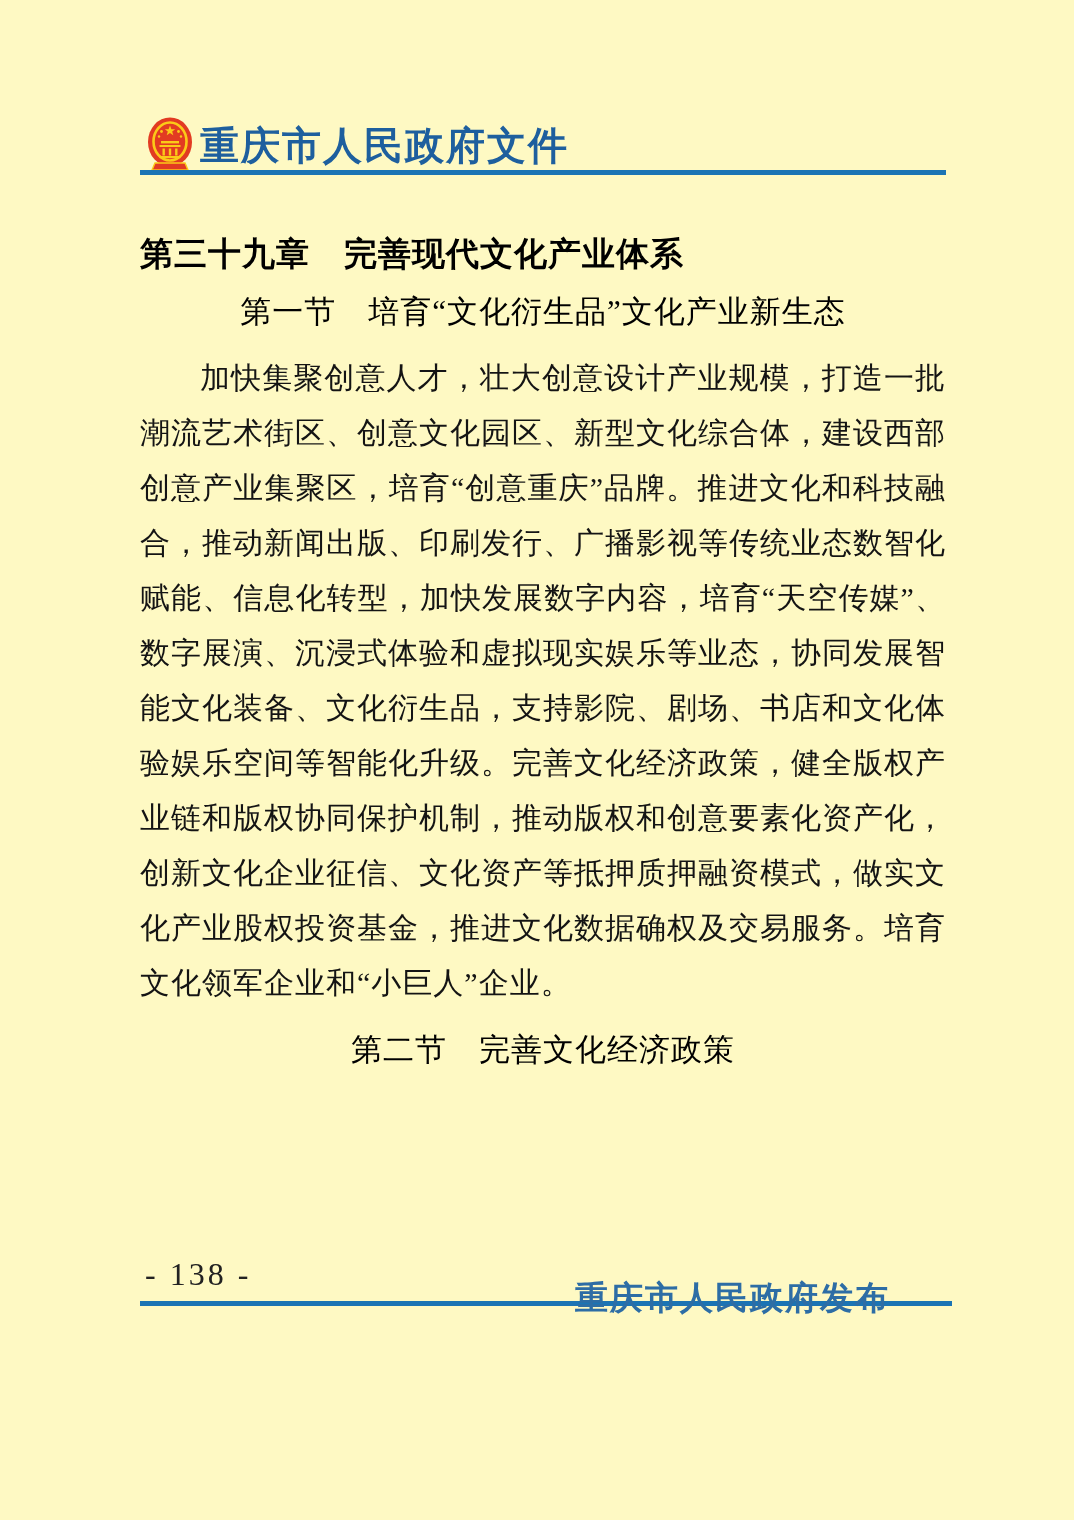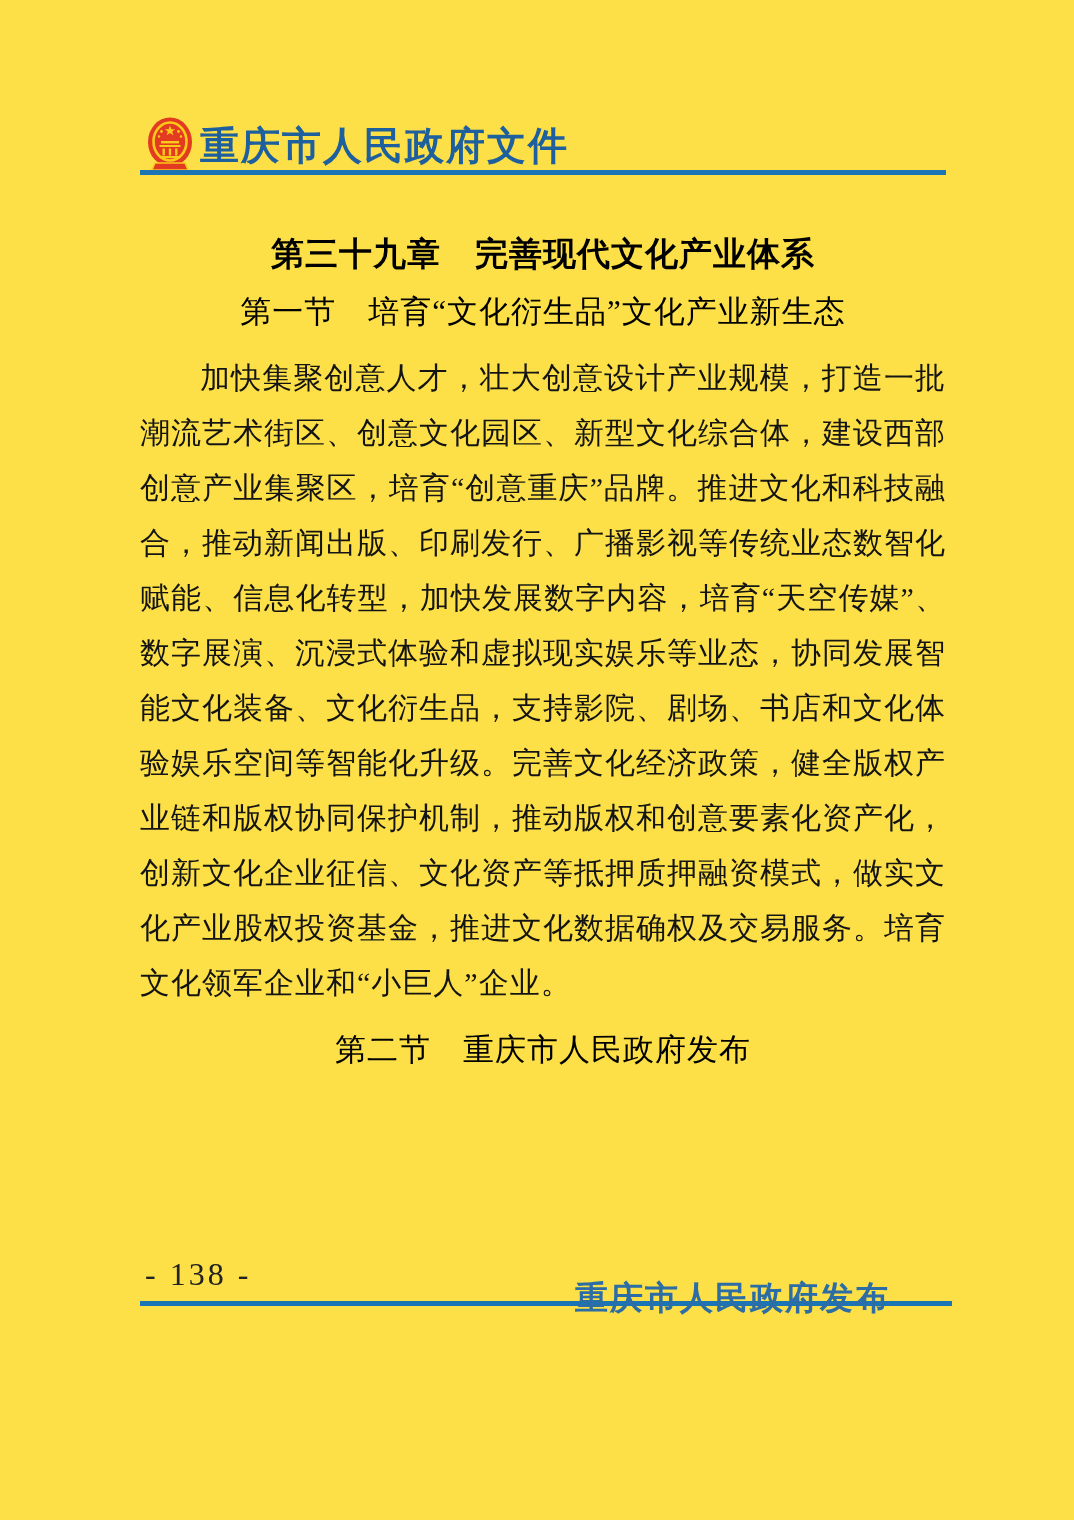--- a/index.html
+++ b/index.html
@@ -1,19 +1,19 @@
 <!DOCTYPE html>
 <html lang="zh"><head>
 <meta charset="utf-8">
 <style>
   html,body{margin:0;padding:0;background:#ffffff;}
   .page{
     position:relative;
     width:1074px;height:1520px;
-    background:#fde047;
+    background:#fef9c3;
     overflow:hidden;
     font-family:"Liberation Serif","DejaVu Serif",serif;
     color:#111111;
   }
   
   .header-bar{position:absolute;left:147px;top:113px;width:806px;height:62px;}
   .emblem{position:absolute;left:0;top:4px;width:46px;height:56px;}
   .header-title{
     position:absolute;left:53px;top:6px;
     font-family:"Liberation Serif","DejaVu Serif",serif;
@@ -22,21 +22,21 @@
   }
   .header-rule{
     position:absolute;left:140px;top:170px;width:806px;height:5px;
     background:#1b74b4;
   }
   
   .doc{
     position:absolute;left:140px;top:232px;width:806px;
   }
   .chapter-title{
-    margin:0;text-align:center;
+    margin:0;
     font-family:"Liberation Sans","DejaVu Sans",sans-serif;
     font-weight:bold;font-size:33px;line-height:44px;color:#000000;
     letter-spacing:1px;
   }
   .body-para{
     margin:12px 0 0 0;
     font-size:30px;line-height:55px;letter-spacing:1px;
     text-align:justify;text-indent:2em;color:#141414;
   }
   .section-title{
@@ -88,20 +88,20 @@
       </svg>
     </span>
     <span class="header-title">重庆市人民政府文件</span>
   </div>
   <div class="header-rule"></div>
 
   <div class="doc">
     <h1 class="chapter-title">第三十九章　完善现代文化产业体系</h1>
     <h2 class="section-title">第一节　培育“文化衍生品”文化产业新生态</h2>
     <p class="body-para">加快集聚创意人才，壮大创意设计产业规模，打造一批潮流艺术街区、创意文化园区、新型文化综合体，建设西部创意产业集聚区，培育“创意重庆”品牌。推进文化和科技融合，推动新闻出版、印刷发行、广播影视等传统业态数智化赋能、信息化转型，加快发展数字内容，培育“天空传媒”、数字展演、沉浸式体验和虚拟现实娱乐等业态，协同发展智能文化装备、文化衍生品，支持影院、剧场、书店和文化体验娱乐空间等智能化升级。完善文化经济政策，健全版权产业链和版权协同保护机制，推动版权和创意要素化资产化，创新文化企业征信、文化资产等抵押质押融资模式，做实文化产业股权投资基金，推进文化数据确权及交易服务。培育文化领军企业和“小巨人”企业。</p>
-    <h2 class="section-title last">第二节　重庆市人民政府发布</h2>
+    <h2 class="section-title last">第二节　完善文化经济政策</h2>
   </div>
 
   <div class="page-number">- 138 -</div>
   <div class="footer-rule"></div>
   <div class="footer-publisher">重庆市人民政府发布</div>
 
 </div>
 
 </body></html>

